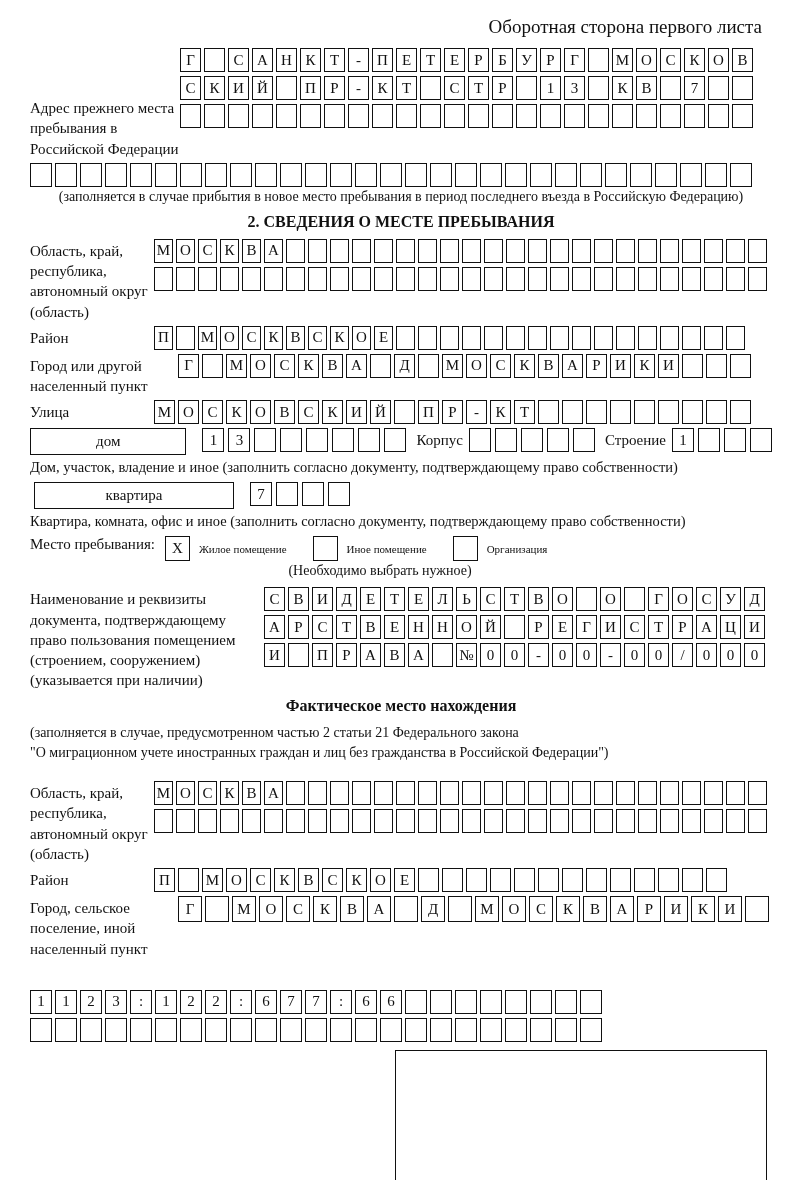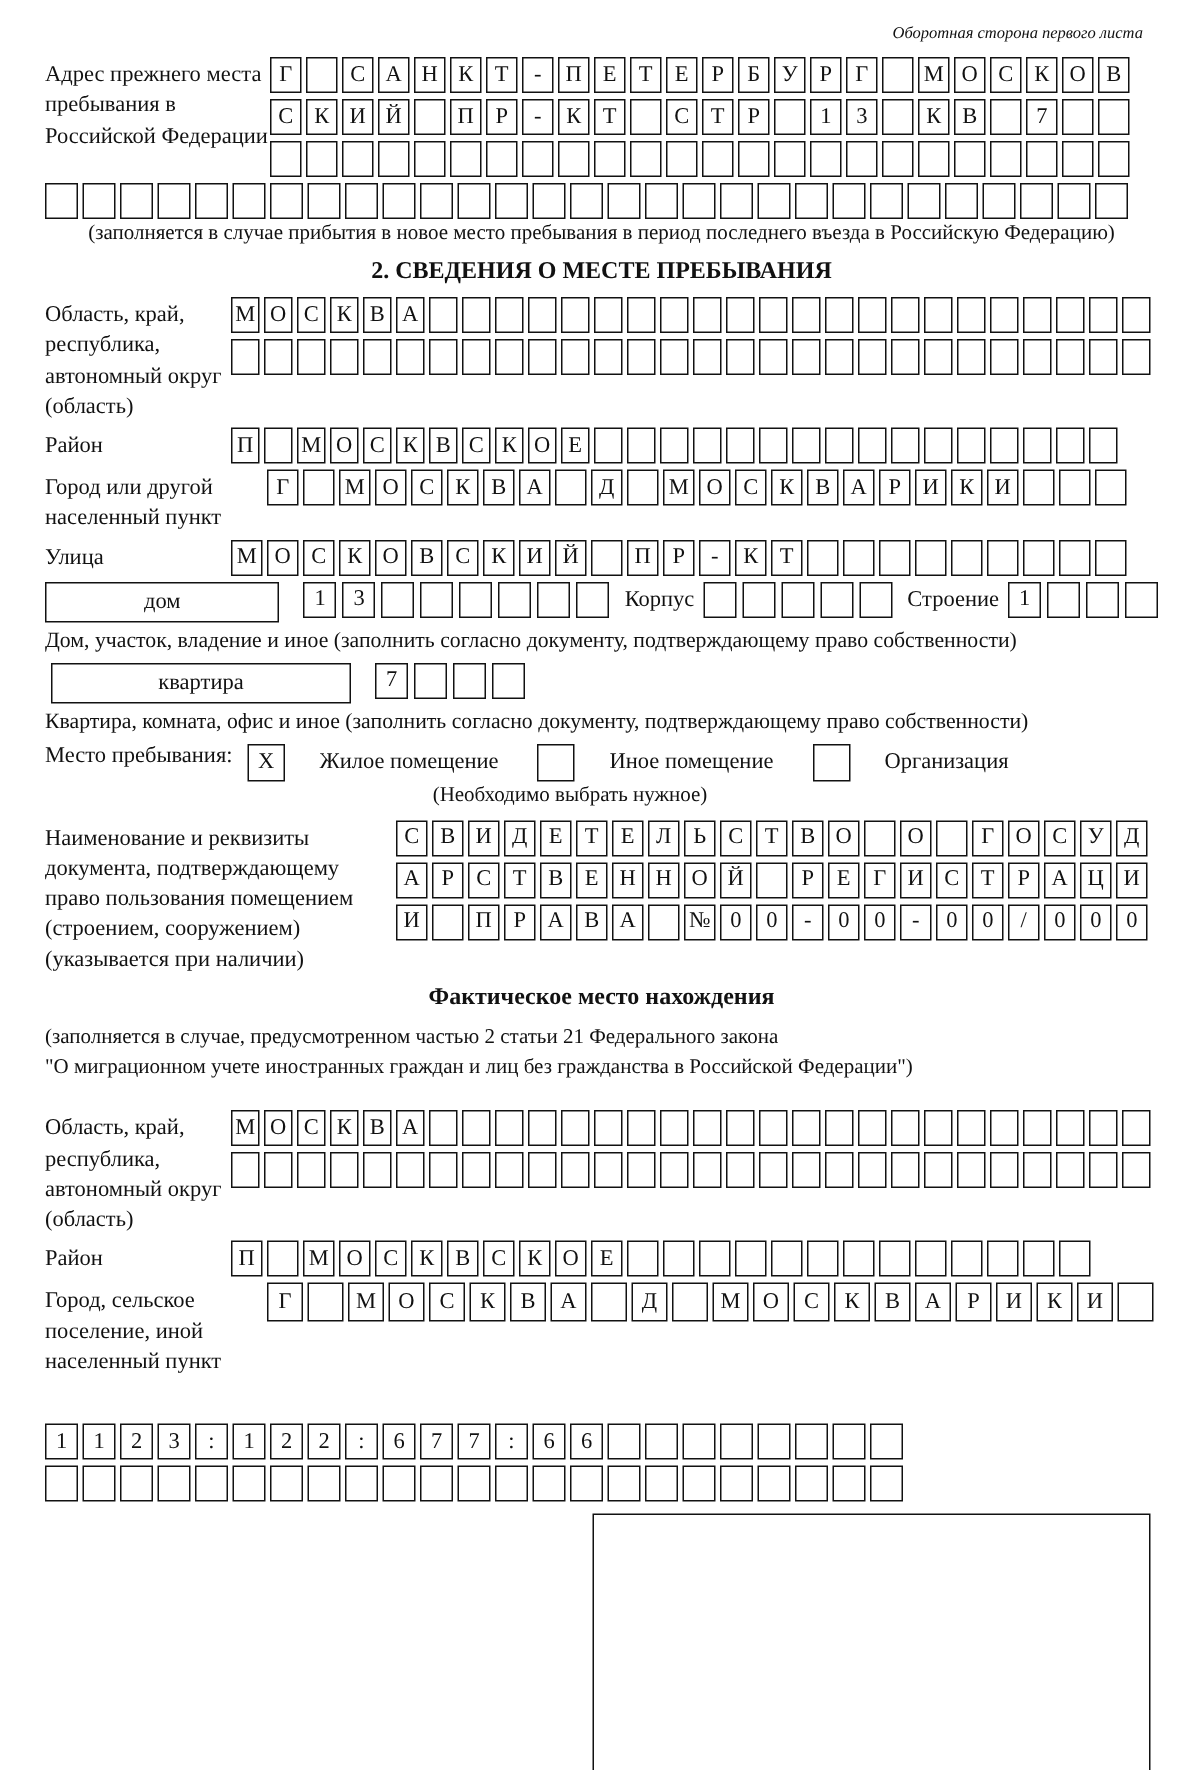--- a/index.html
+++ b/index.html
@@ -4,25 +4,25 @@
 <style>
   * { box-sizing: border-box; margin: 0; padding: 0; }
   html,body { background:#fff; }
   body {
     width: 800px; height: 1180px; overflow: hidden;
     font-family: "Liberation Serif", "DejaVu Serif", serif;
     color: #111; font-size: 15px;
   }
   .page { padding: 10px 28px 0 30px; }
 
-  .header-note { text-align: right; font-size: 11px; padding: 6px 10px 10px 0; font-style: italic; }
+  .header-note { text-align: right; font-size: 19px; padding: 6px 10px 10px 0; }
 
   .frow { display: flex; align-items: flex-start; margin-bottom: 4px; }
   .flabel { font-size: 15px; line-height: 1.35; padding-top: 2px; }
-  .w148 { width: 150px; flex: 0 0 150px; }
+  .w148 { width: 150px; flex: 0 0 150px; margin-top: 48px; }
   .w122 { width: 124px; flex: 0 0 124px; }
   .w140 { width: 148px; flex: 0 0 148px; }
   .w232 { width: 234px; flex: 0 0 234px; }
   .w158 { width: 160px; flex: 0 0 160px; }
 
   .rows-col { display: flex; flex-direction: column; gap: 4px; }
 
   .cells { display: flex; gap: 3px; flex-wrap: nowrap; }
   .cell {
     display: inline-flex; align-items: center; justify-content: center;
@@ -50,21 +50,21 @@
   .kv-box { width: 200px; margin-left: 4px; }
   .inline-lab { font-size: 15px; padding: 4px 6px 0 10px; white-space: nowrap; }
 
   .mesto-row { display: flex; align-items: flex-start; margin: 6px 0 2px 0; }
   .mesto-lab { font-size: 15px; margin-right: 10px; }
   .chk {
     width: 25px; height: 25px; border: 1.6px solid #111; display: inline-flex;
     align-items: center; justify-content: center; font-size: 15px;
   }
   .opt { display: flex; align-items: center; }
-  .opt-lab { font-size: 15px; margin: 0 26px 0 23px; }
+  .opt-lab { font-size: 11px; margin: 0 26px 0 9px; }
   .mesto-note { font-size: 14px; margin: 2px 0 8px 150px; width: 400px; text-align: center; }
 
   .fact-caption { font-size: 14px; text-align: left; line-height: 1.45; margin-bottom: 18px; }
 
   .stamp-wrap { margin-left: 365px; margin-top: 8px; }
   .stamp-box { width: 372px; height: 174px; border: 1.7px solid #111; }
   .mt26 { margin-top: 27px; }
 </style>
 </head>
 <body>

